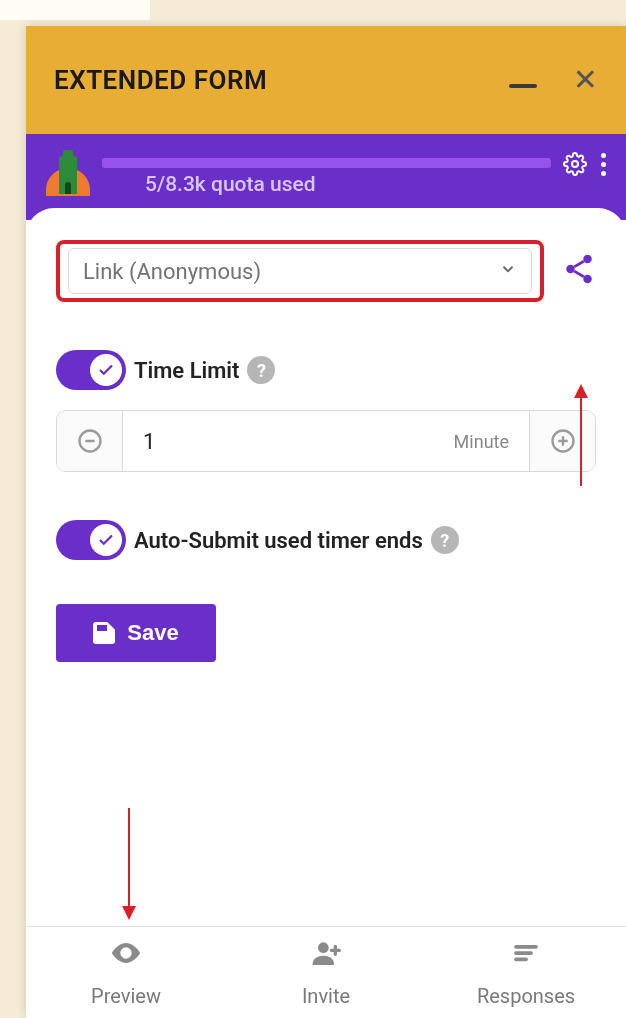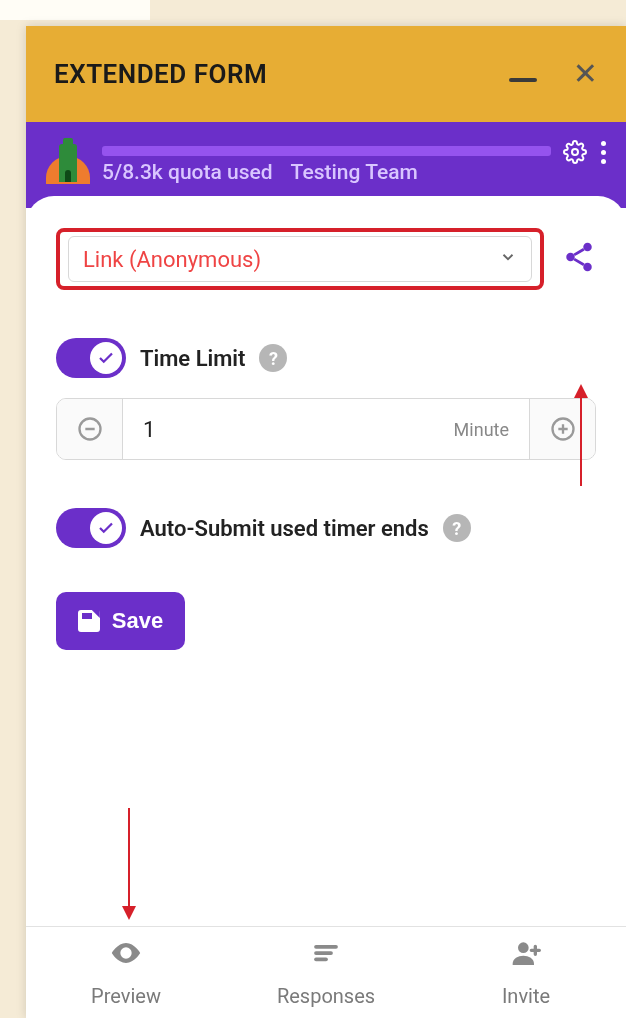--- a/index.html
+++ b/index.html
@@ -30,21 +30,21 @@
     top: 26px;
     right: 0;
     bottom: 0;
     display: flex;
     flex-direction: column;
     background: #fff;
     box-shadow: 0 0 10px rgba(0,0,0,0.15);
   }
   .titlebar {
     background: #e7ad34;
-    height: 96px;
+    height: 108px;
     display: flex;
     align-items: center;
     padding: 0 28px;
     justify-content: space-between;
   }
   .titlebar-title {
     font-size: 26px;
     font-weight: 600;
     letter-spacing: 0.5px;
     color: #1a1a1a;
@@ -100,21 +100,21 @@
     flex-direction: column;
     gap: 4px;
   }
   .redact-bar {
     height: 10px; background: #9553ee; width: 100%; border-radius: 3px;
   }
   .quota-row {
     display: flex; gap: 18px; align-items: baseline;
     font-size: 21px; font-weight: 500;
   }
-  .quota-text { color: #d9c6ff; }
+  .quota-text { color: #d9c6ff; margin-left: 43px; }
   .team-text { color: #d9c6ff; }
   .header-icons {
     display: flex; align-items: center; gap: 14px;
     margin-bottom: 20px;
   }
   .gear-icon svg, .kebab-icon svg { display:block; }
   .kebab-icon { display:flex; flex-direction:column; gap:4px; }
   .kebab-icon span { width:5px; height:5px; background:#fff; border-radius:50%; }
 
   .content {
@@ -146,26 +146,26 @@
     justify-content: space-between;
   }
   .select-box-inner {
     flex:1; display:flex; align-items:center; justify-content:space-between;
     border: 1px solid #d8d8d8;
     border-radius: 6px;
     height: 46px;
     padding: 0 14px;
     margin: 0 -10px;
   }
-  .select-text { font-size: 22px; color: #ef4444; }
+  .select-text { font-size: 22px; color: #737373; }
   .chevron { color: #666; }
   .share-icon { color: #6b2fc9; cursor: pointer; }
 
   .toggle-row {
-    display: flex; align-items: center; gap: 14px;
+    display: flex; align-items: center; gap: 8px;
     margin-bottom: 20px;
   }
   .toggle {
     width: 70px; height: 40px; background: #6b2fc9; border-radius: 20px;
     position: relative; cursor: pointer;
   }
   .toggle-knob {
     position: absolute; right: 4px; top: 4px; width: 32px; height: 32px;
     background: #fff; border-radius: 50%;
     display:flex; align-items:center; justify-content:center;
@@ -192,21 +192,21 @@
   .stepper-btn.right { border-left: 1px solid #d8d8d8; }
   .stepper-mid {
     flex:1; display:flex; align-items:center; justify-content:space-between;
     padding: 0 20px;
   }
   .stepper-val { font-size: 22px; color:#222; }
   .stepper-unit { font-size: 18px; color:#888; }
 
   .save-btn {
     background: #6b2fc9; color:#fff; border:none;
-    border-radius: 10px; height: 58px; width: 129px;
+    border-radius: 4px; height: 58px; width: 160px;
     display:flex; align-items:center; justify-content:center; gap:12px;
     font-size: 22px; font-weight: 600; cursor:pointer;
     margin-top: 24px;
   }
   .save-icon {
     width: 22px; height: 22px; background:#fff; border-radius:3px;
     position: relative;
   }
   .save-icon::before {
     content:""; position:absolute; right:0; top:0;
@@ -270,21 +270,20 @@
     <div class="app-icon">
       <div class="leaf-l"></div>
         <div class="leaf-r"></div>
       <div class="tower"></div>
         <div class="door"></div>
     </div>
     <div class="header-texts">
       <div class="redact-bar"></div>
       <div class="quota-row">
         <span class="quota-text">5/8.3k quota used</span>
-        <span class="team-text">Testing Team</span>
       </div>
     </div>
     <div class="header-icons">
       <div class="gear-icon">
         <svg width="24" height="24" viewBox="0 0 24 24" fill="none" stroke="#fff" stroke-width="2">
           <circle cx="12" cy="12" r="3"></circle>
           <path d="M19.4 15a1.65 1.65 0 0 0 .33 1.82l.06.06a2 2 0 1 1-2.83 2.83l-.06-.06a1.65 1.65 0 0 0-1.82-.33 1.65 1.65 0 0 0-1 1.51V21a2 2 0 0 1-4 0v-.09a1.65 1.65 0 0 0-1-1.51 1.65 1.65 0 0 0-1.82.33l-.06.06a2 2 0 1 1-2.83-2.83l.06-.06a1.65 1.65 0 0 0 .33-1.82 1.65 1.65 0 0 0-1.51-1H3a2 2 0 0 1 0-4h.09a1.65 1.65 0 0 0 1.51-1 1.65 1.65 0 0 0-.33-1.82l-.06-.06a2 2 0 1 1 2.83-2.83l.06.06a1.65 1.65 0 0 0 1.82.33h0a1.65 1.65 0 0 0 1-1.51V3a2 2 0 0 1 4 0v.09a1.65 1.65 0 0 0 1 1.51h0a1.65 1.65 0 0 0 1.82-.33l.06-.06a2 2 0 1 1 2.83 2.83l-.06.06a1.65 1.65 0 0 0-.33 1.82v0a1.65 1.65 0 0 0 1.51 1H21a2 2 0 0 1 0 4h-.09a1.65 1.65 0 0 0-1.51 1z"></path>
         </svg>
       </div>
       <div class="kebab-icon">
@@ -375,36 +374,36 @@
       <div class="nav-icon">
         <svg width="34" height="34" viewBox="0 0 24 24" fill="#8a8a8a">
             <path d="M12 5C6 5 2 12 2 12s4 7 10 7 10-7 10-7-4-7-10-7zm0 11a4 4 0 1 1 0-8 4 4 0 0 1 0 8z"></path>
             <circle cx="12" cy="12" r="2" fill="#fff"></circle>
           </svg>
       </div>
       <div class="nav-label">Preview</div>
     </div>
     <div class="nav-item">
       <div class="nav-icon">
+        <svg width="32" height="32" viewBox="0 0 24 24" fill="#8a8a8a">
+            <circle cx="10" cy="8" r="4"></circle>
+            <path d="M2 20c0-4 4-6 8-6s8 2 8 6v1H2z"></path>
+            <path d="M19 7v6M16 10h6" stroke="#8a8a8a" stroke-width="2.5" stroke-linecap="round"></path>
+          </svg>
+      </div>
+      <div class="nav-label">Invite</div>
+    </div>
+    <div class="nav-item">
+      <div class="nav-icon">
         <svg width="30" height="30" viewBox="0 0 24 24" fill="none" stroke="#8a8a8a" stroke-width="3" stroke-linecap="round">
             <line x1="4" y1="7" x2="20" y2="7"></line>
             <line x1="4" y1="12" x2="16" y2="12"></line>
             <line x1="4" y1="17" x2="12" y2="17"></line>
           </svg>
       </div>
       <div class="nav-label">Responses</div>
     </div>
-    <div class="nav-item">
-      <div class="nav-icon">
-        <svg width="32" height="32" viewBox="0 0 24 24" fill="#8a8a8a">
-            <circle cx="10" cy="8" r="4"></circle>
-            <path d="M2 20c0-4 4-6 8-6s8 2 8 6v1H2z"></path>
-            <path d="M19 7v6M16 10h6" stroke="#8a8a8a" stroke-width="2.5" stroke-linecap="round"></path>
-          </svg>
-      </div>
-      <div class="nav-label">Invite</div>
-    </div>
   </div>
 
   <div class="arrow-up"></div>
   <div class="arrow-down"></div>
 
 </div>
 
 </body></html>

